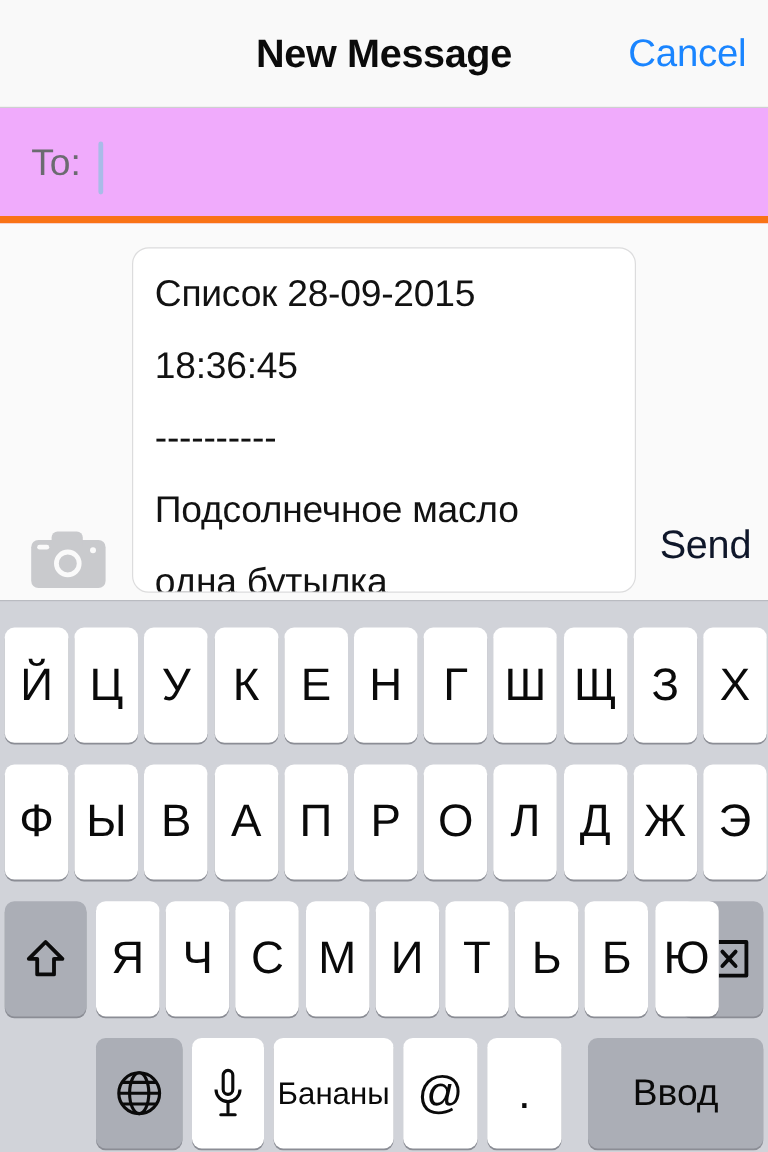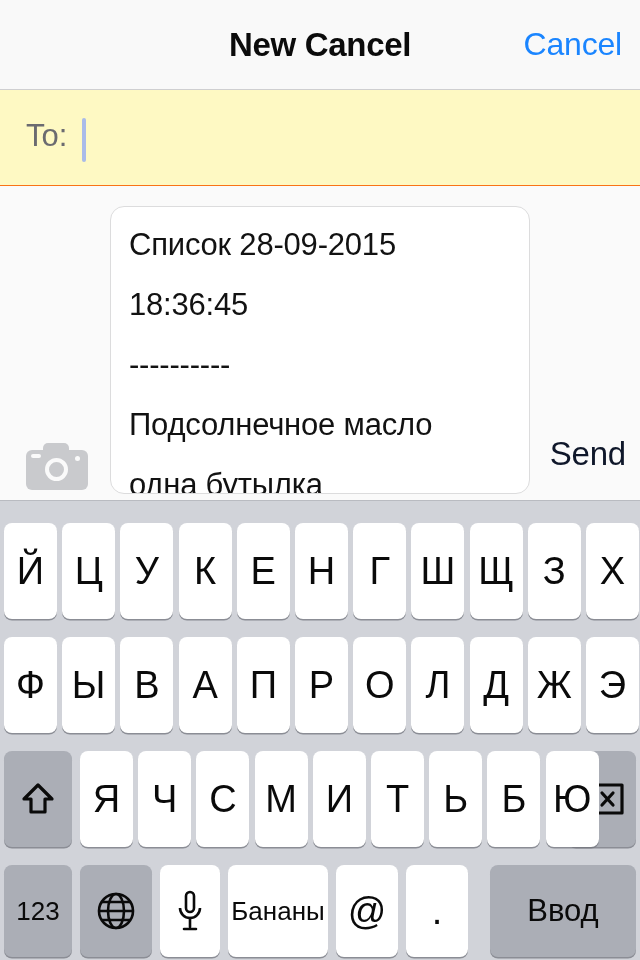--- a/index.html
+++ b/index.html
@@ -30,22 +30,22 @@
   #cancel-button {
     position: absolute; right: 18px; top: 0; height: 89px;
     display: flex; align-items: center;
     font-size: 32px; color: #1a85ff; letter-spacing: -0.2px;
     cursor: pointer;
   }
 
   
   #to-field-row {
     position: absolute; left: 0; top: 90px; width: 640px; height: 96px;
-    background: #fef9c3;
-    border-bottom: 1px solid #f97316;
+    background: #f0abfc;
+    border-bottom: 6px solid #f97316;
   }
   #to-label {
     position: absolute; left: 26px; top: 28px;
     font-size: 31px; color: #6b6b70;
   }
   #to-input {
     position: absolute; left: 78px; top: 26px; width: 440px; height: 46px;
     border: none; outline: none; background: transparent;
     font-family: "Liberation Sans", sans-serif;
     font-size: 31px; color: #111;
@@ -153,21 +153,21 @@
   .bksp-glyph  { width: 46px; height: 34px; display: block; }
   .globe-glyph { width: 40px; height: 40px; display: block; }
   .mic-glyph   { width: 26px; height: 42px; display: block; }
 </style>
 </head>
 <body>
 
 <div id="screen">
 
   <div id="navbar">
-    <div id="nav-title">New Cancel</div>
+    <div id="nav-title">New Message</div>
     <div id="cancel-button">Cancel</div>
   </div>
 
   <div id="to-field-row">
     <div id="to-label">To:</div>
     <input id="to-input" type="text" placeholder="" style="">
     <div id="add-contact-button">
       <span class="plus-h"></span>
       <span class="plus-v"></span>
     </div>
@@ -245,21 +245,20 @@
         <div class="key" style="left: 254.6px; width: 53px;">М</div>
         <div class="key" style="left: 312.8px; width: 53px;">И</div>
         <div class="key" style="left: 371px; width: 53px;">Т</div>
         <div class="key" style="left: 429.2px; width: 53px;">Ь</div>
         <div class="key" style="left: 487.4px; width: 53px;">Б</div>
         <div class="key" style="left: 545.6px; width: 53px;">Ю</div>
       </div>
 
     <div class="kb-row" id="kb-row-4">
 
-      <div class="key dark small-label" style="left:4px; width:68px;">123</div>
 
       <div class="key dark" style="left:80px; width:72px;">
         <svg class="globe-glyph" viewBox="0 0 40 40">
           <circle cx="20" cy="20" r="17" fill="none" stroke="#0a0a0a" stroke-width="2.6"></circle>
           <ellipse cx="20" cy="20" rx="8" ry="17" fill="none" stroke="#0a0a0a" stroke-width="2.6"></ellipse>
           <path d="M3 20 H37 M6 11 H34 M6 29 H34" stroke="#0a0a0a" stroke-width="2.6" fill="none"></path>
         </svg>
       </div>
 
       <div class="key" style="left:160px; width:60px;">

